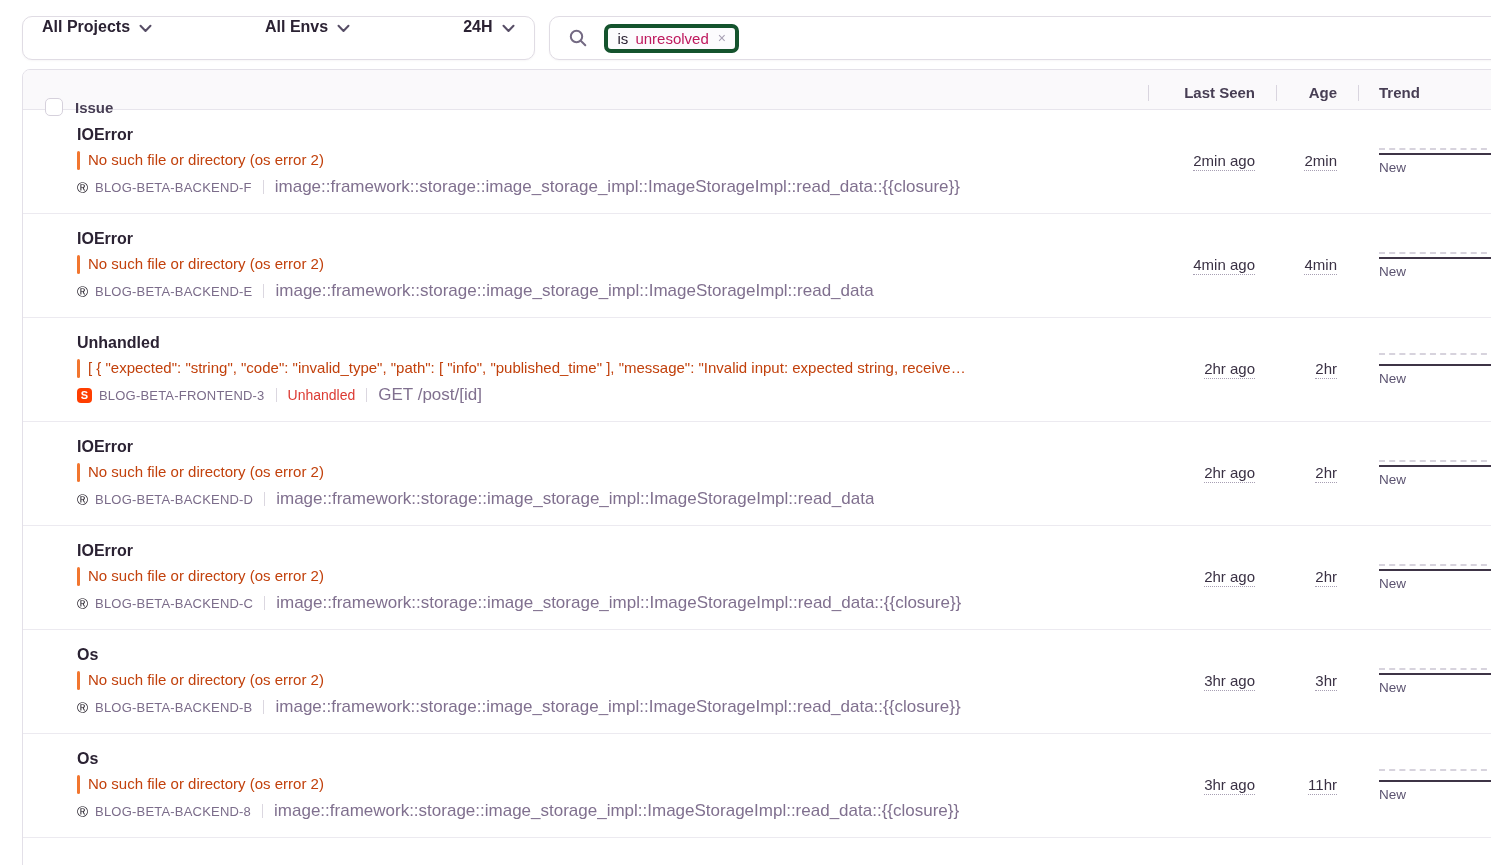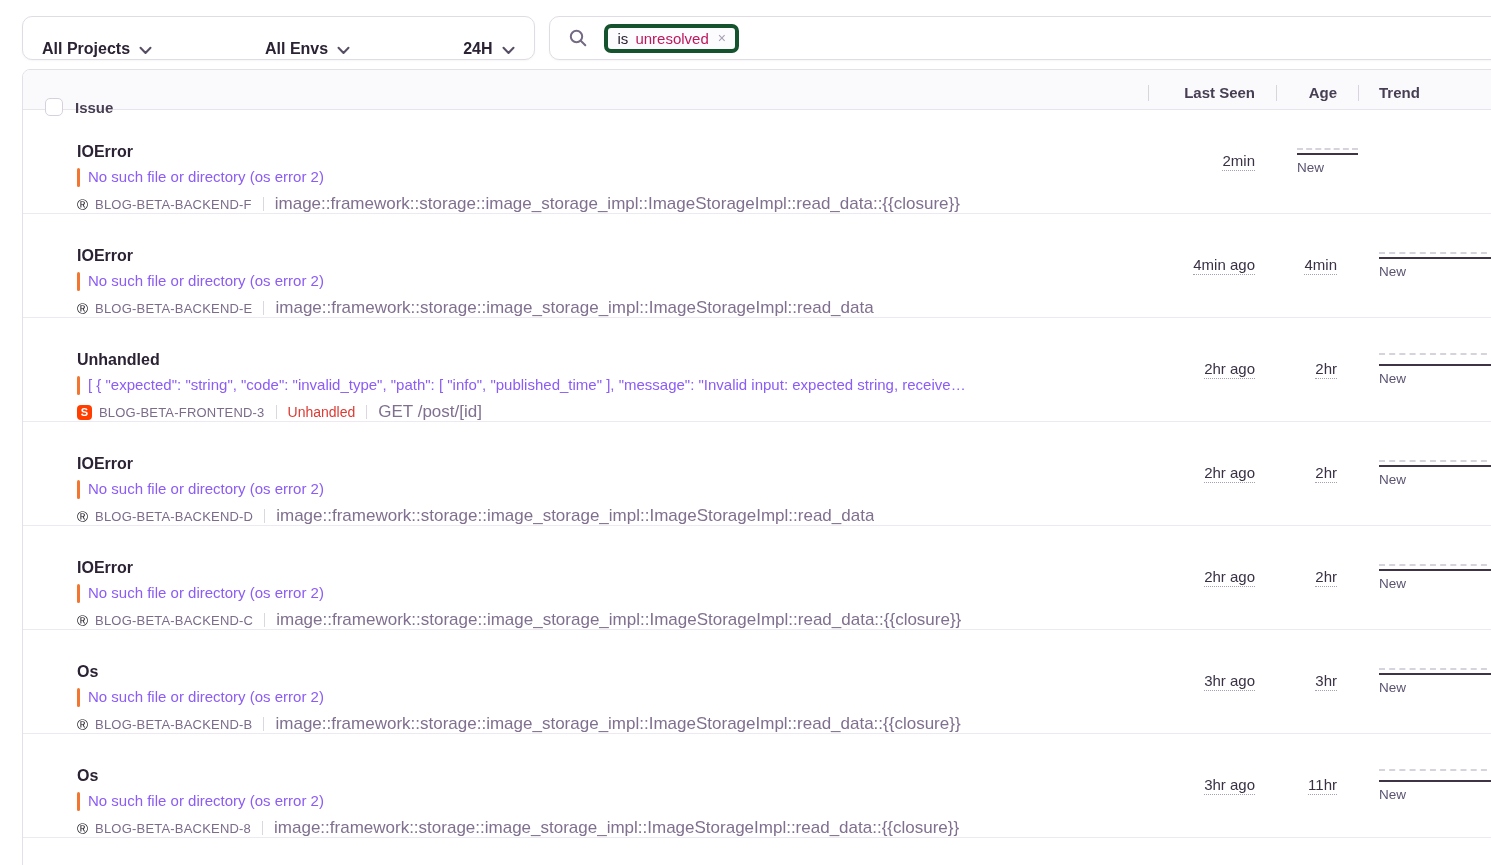--- a/index.html
+++ b/index.html
@@ -20,21 +20,21 @@
   
   .topbar {
     display: flex;
     align-items: stretch;
     gap: 14px;
     padding: 16px 0 0 22px;
     height: 62px;
   }
   .filter-group {
     display: flex;
-    align-items: flex-end;
+    align-items: flex-start;
     border: 1px solid #e0dce4;
     border-radius: 10px;
     background: #fff;
     box-shadow: 0 1px 2px rgba(43,34,51,0.04);
     height: 44px;
     flex: 0 0 auto;
     gap: 37px;
   }
   .filter-btn {
     display: flex;
@@ -149,29 +149,28 @@
     min-width: 0;
     padding: 13px 10px 0 54px;
     overflow: hidden;
   }
   .row-title {
     font-size: 16px;
     font-weight: bold;
     color: #2b2233;
     line-height: 24px;
     white-space: nowrap;
-    margin-top: 17px;
   }
   .row-msg {
     display: flex;
     align-items: center;
     gap: 8px;
     line-height: 26px;
     font-size: 15px;
-    color: #8b5cf6;
+    color: #c2410c;
     white-space: nowrap;
     overflow: hidden;
   }
   .level-bar {
     flex: 0 0 auto;
     width: 3px;
     height: 19px;
     border-radius: 2px;
     background: #f2762f;
   }
@@ -317,20 +316,23 @@
               <span class="level-bar"></span>
               <span class="msg-text">No such file or directory (os error 2)</span>
             </div>
         <div class="row-meta">
           <span class="picon rust">®</span>
           <span class="proj-slug">BLOG-BETA-BACKEND-F</span>
           <span class="meta-div"></span>
           <span class="culprit">image::framework::storage::image_storage_impl::ImageStorageImpl::read_data::{{closure}}</span>
         </div>
       </div>
+      <div class="cell-seen">
+            <span class="tip-underline">2min ago</span>
+          </div>
       <div class="cell-age">
             <span class="tip-underline">2min</span>
           </div>
       <div class="cell-trend">
         <div class="spark">
               <div class="dash"></div>
               <div class="solid"></div>
             </div>
         <span class="trend-new">New</span>
       </div>

